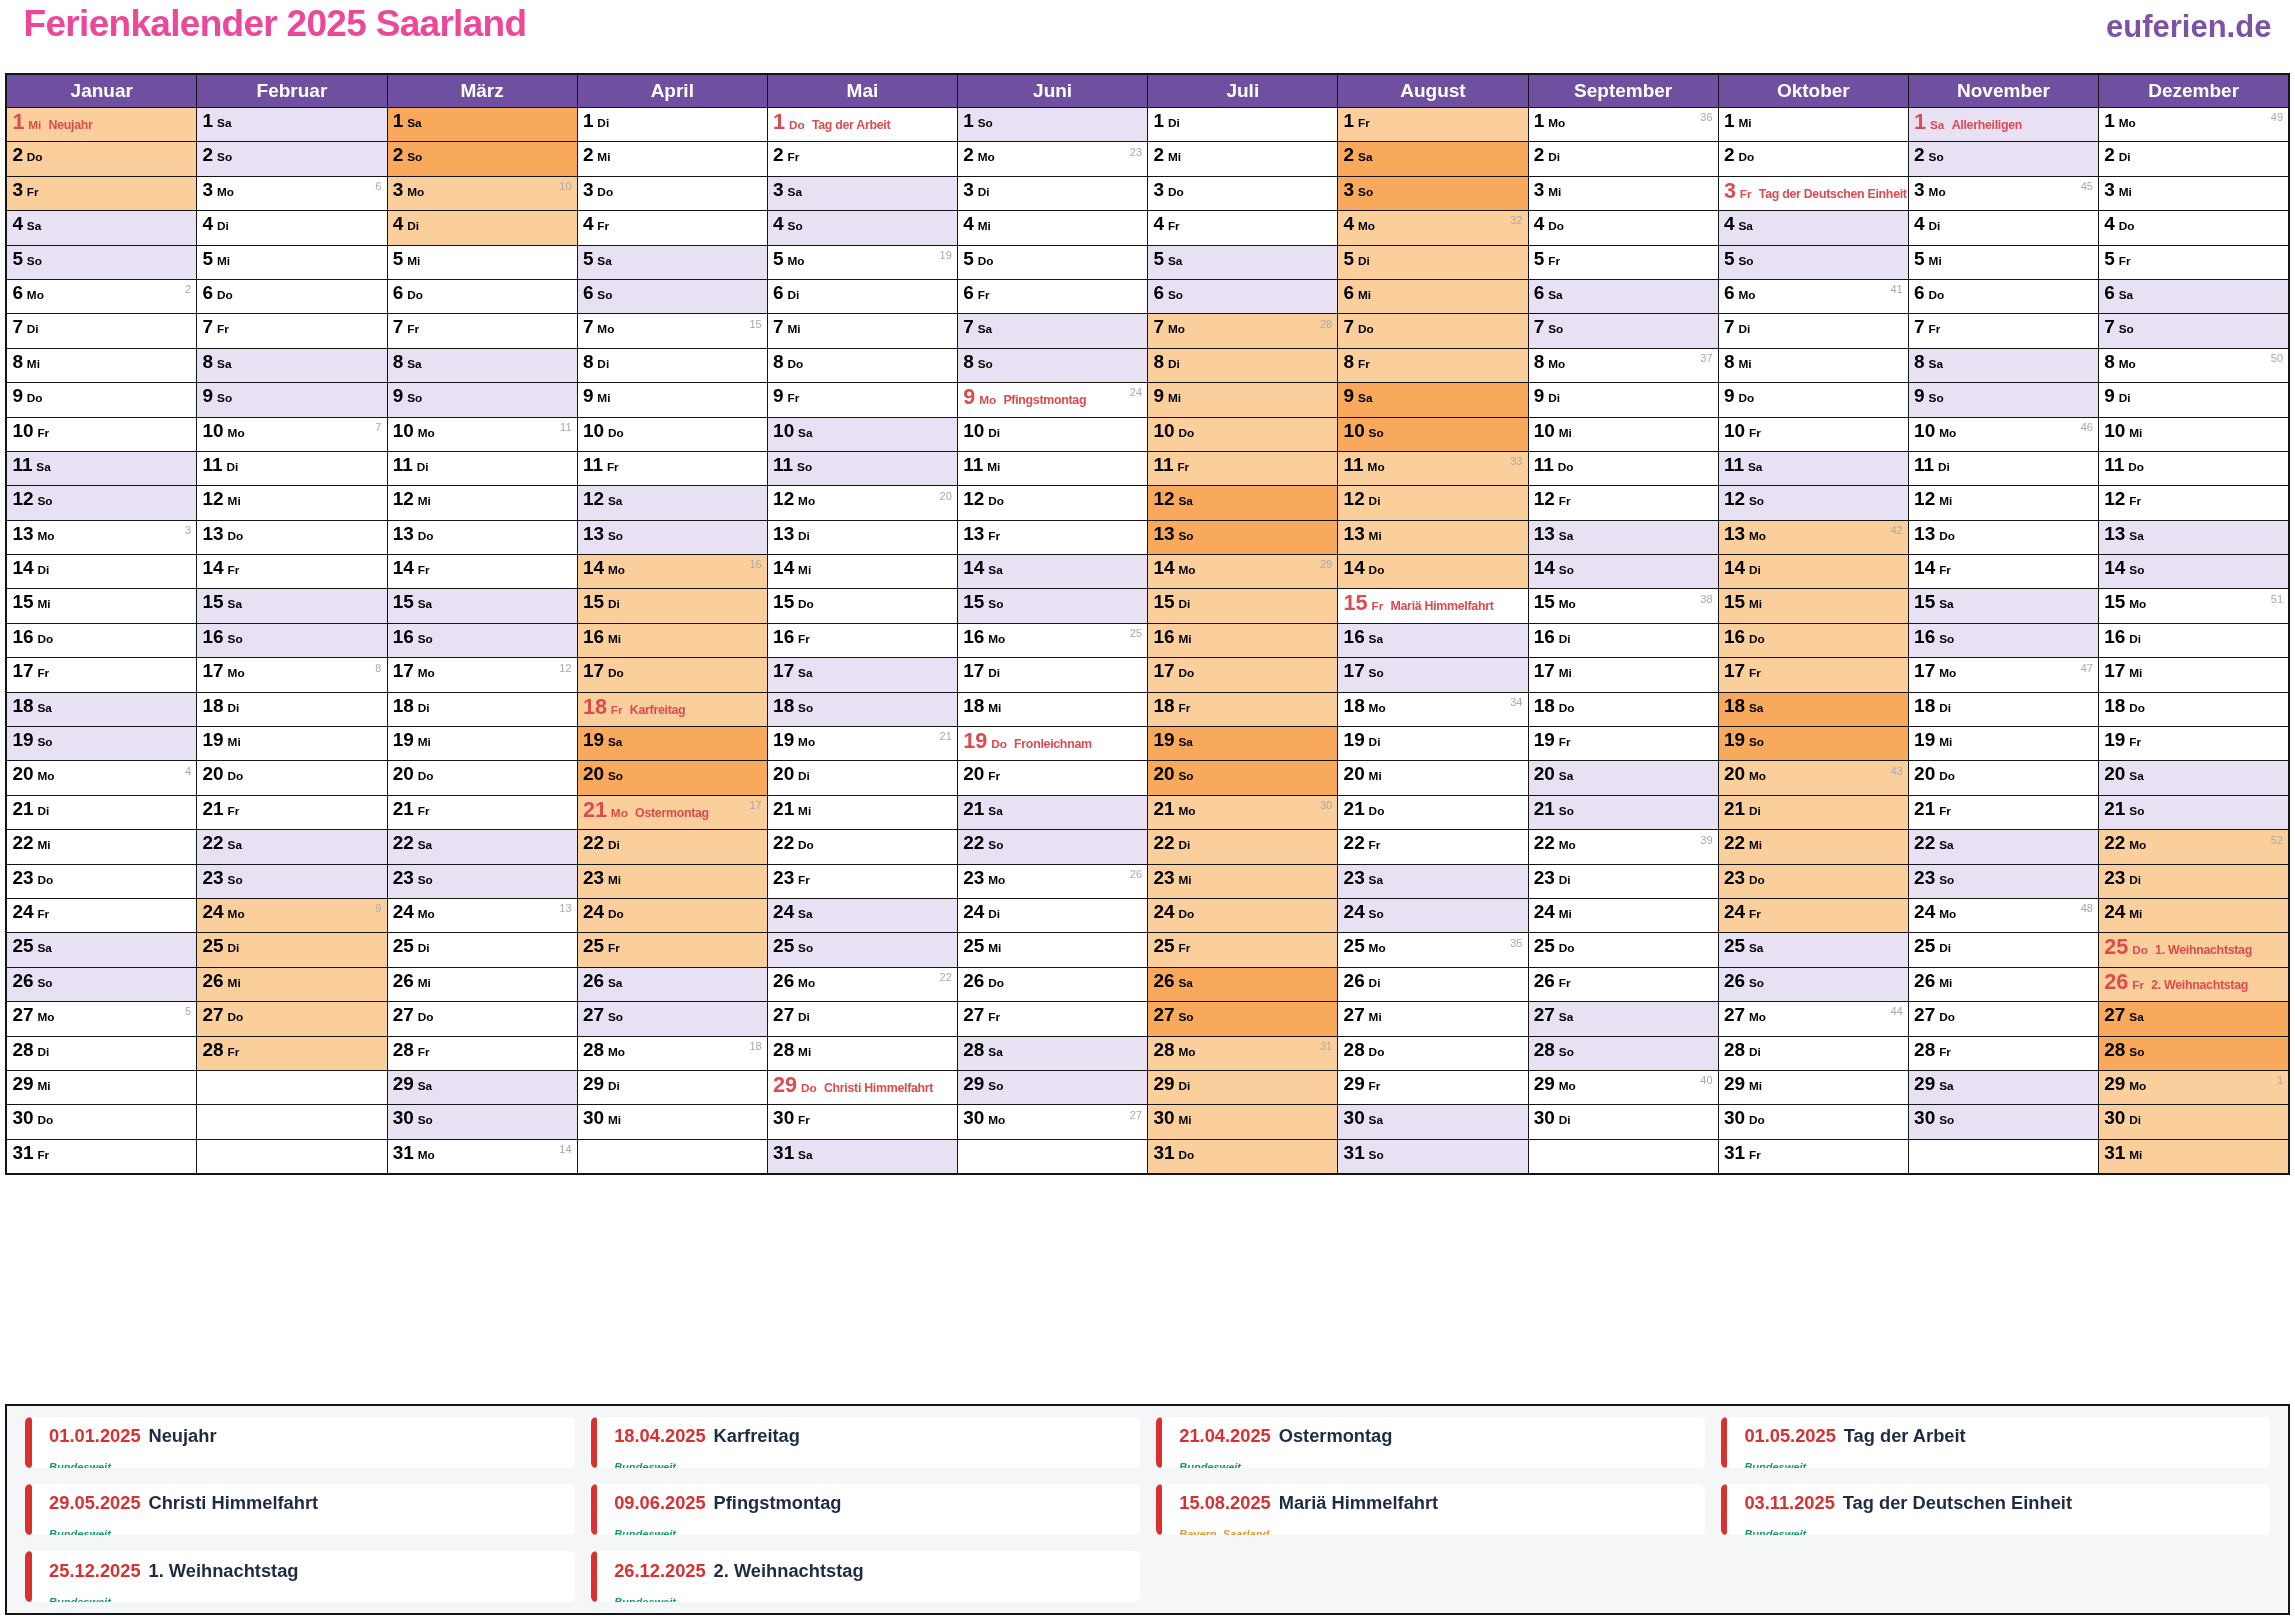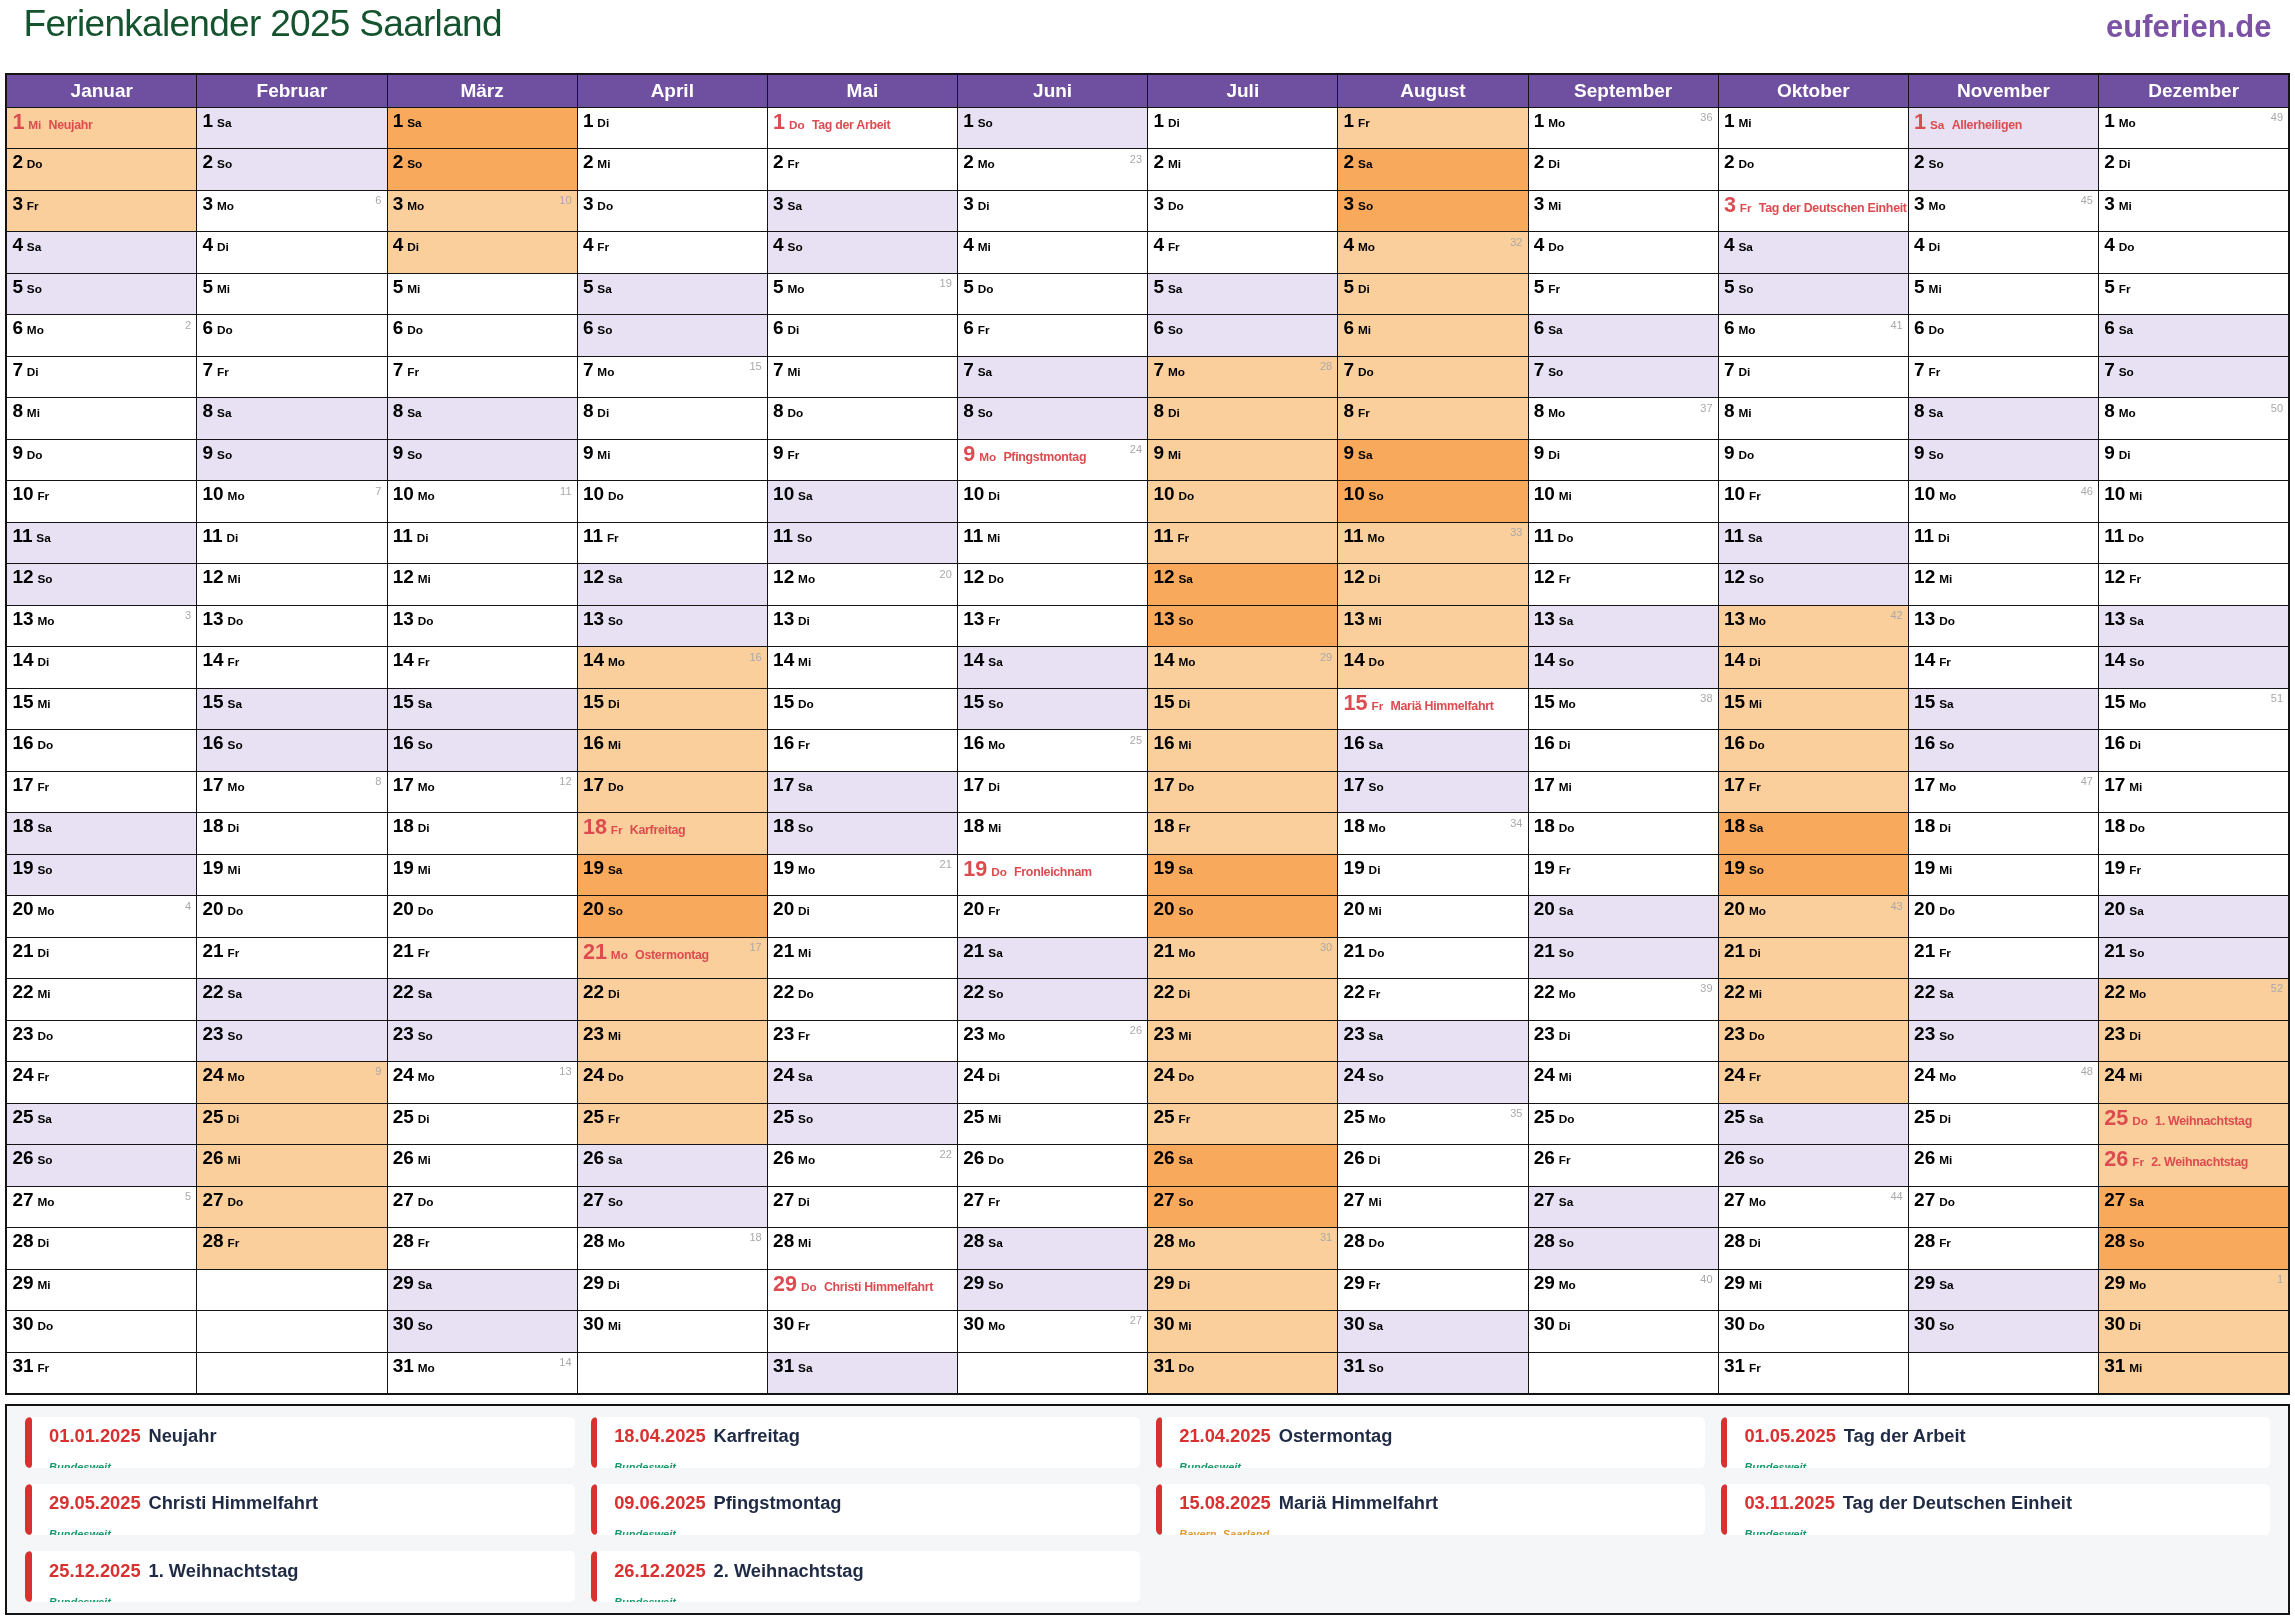--- a/index.html
+++ b/index.html
@@ -1,24 +1,24 @@
 <!DOCTYPE html>
 <html style="--header_purple: #6E4FA0; --logo_purple: #7C52A5; --ferien: #FBCF9C; --ferien_weekend: #F8A95C; --weekend: #E7E1F3; --holiday_red: #DC4B4F; --week_gray: #A9A9A9; --legend_bg: #F5F6F8; --legend_date_red: #D93030; --legend_name: #1F2A44; --legend_green: #179A6B; --legend_orange: #DF9A30;font-size:10.5px"><head>
 <meta charset="utf-8">
 <style>
   * { box-sizing: border-box; margin: 0; padding: 0; }
   html, body { width: 2295px; height: 1623px; background: #ffffff;
     font-family: "Liberation Sans", sans-serif; position: relative; overflow: hidden; }
 
   .page-title { position: absolute; left: 23.6px; top: 2.6px; font-size: 37px;
-    font-weight: normal; color: #14532d; letter-spacing: -0.7px; }
+    font-weight: bold; color: #ec4899; letter-spacing: -0.7px; }
   .logo { position: absolute; right: 23.6px; top: 9.2px; font-size: 31px;
     font-weight: bold; color: var(--logo_purple); text-decoration: none; }
 
-  .calendar { position: absolute; left: 5.2px; top: 73px; width: 2285px; height: 1322px;
+  .calendar { position: absolute; left: 5.2px; top: 73px; width: 2285px; height: 1102px;
     border: 2px solid #141414; display: flex; background: #fff; }
   .month { flex: 1 1 0; display: flex; flex-direction: column; border-right: 1.3px solid #141414; min-width: 0; }
   .month:last-child { border-right: none; }
   .month-header { height: 33px; flex: 0 0 33px; background: var(--header_purple); color: #fff;
     font-size: 19px; font-weight: bold; display: flex; align-items: center; justify-content: center;
     border-bottom: 1.3px solid #141414; }
   .day { flex: 1 1 0; position: relative; border-bottom: 0.7px solid #141414;
     padding: 2px 3.9px 0 5.2px; overflow: hidden; background: #fff; }
   .day:last-child { border-bottom: none; }
   .day.w  { background: var(--weekend); }

